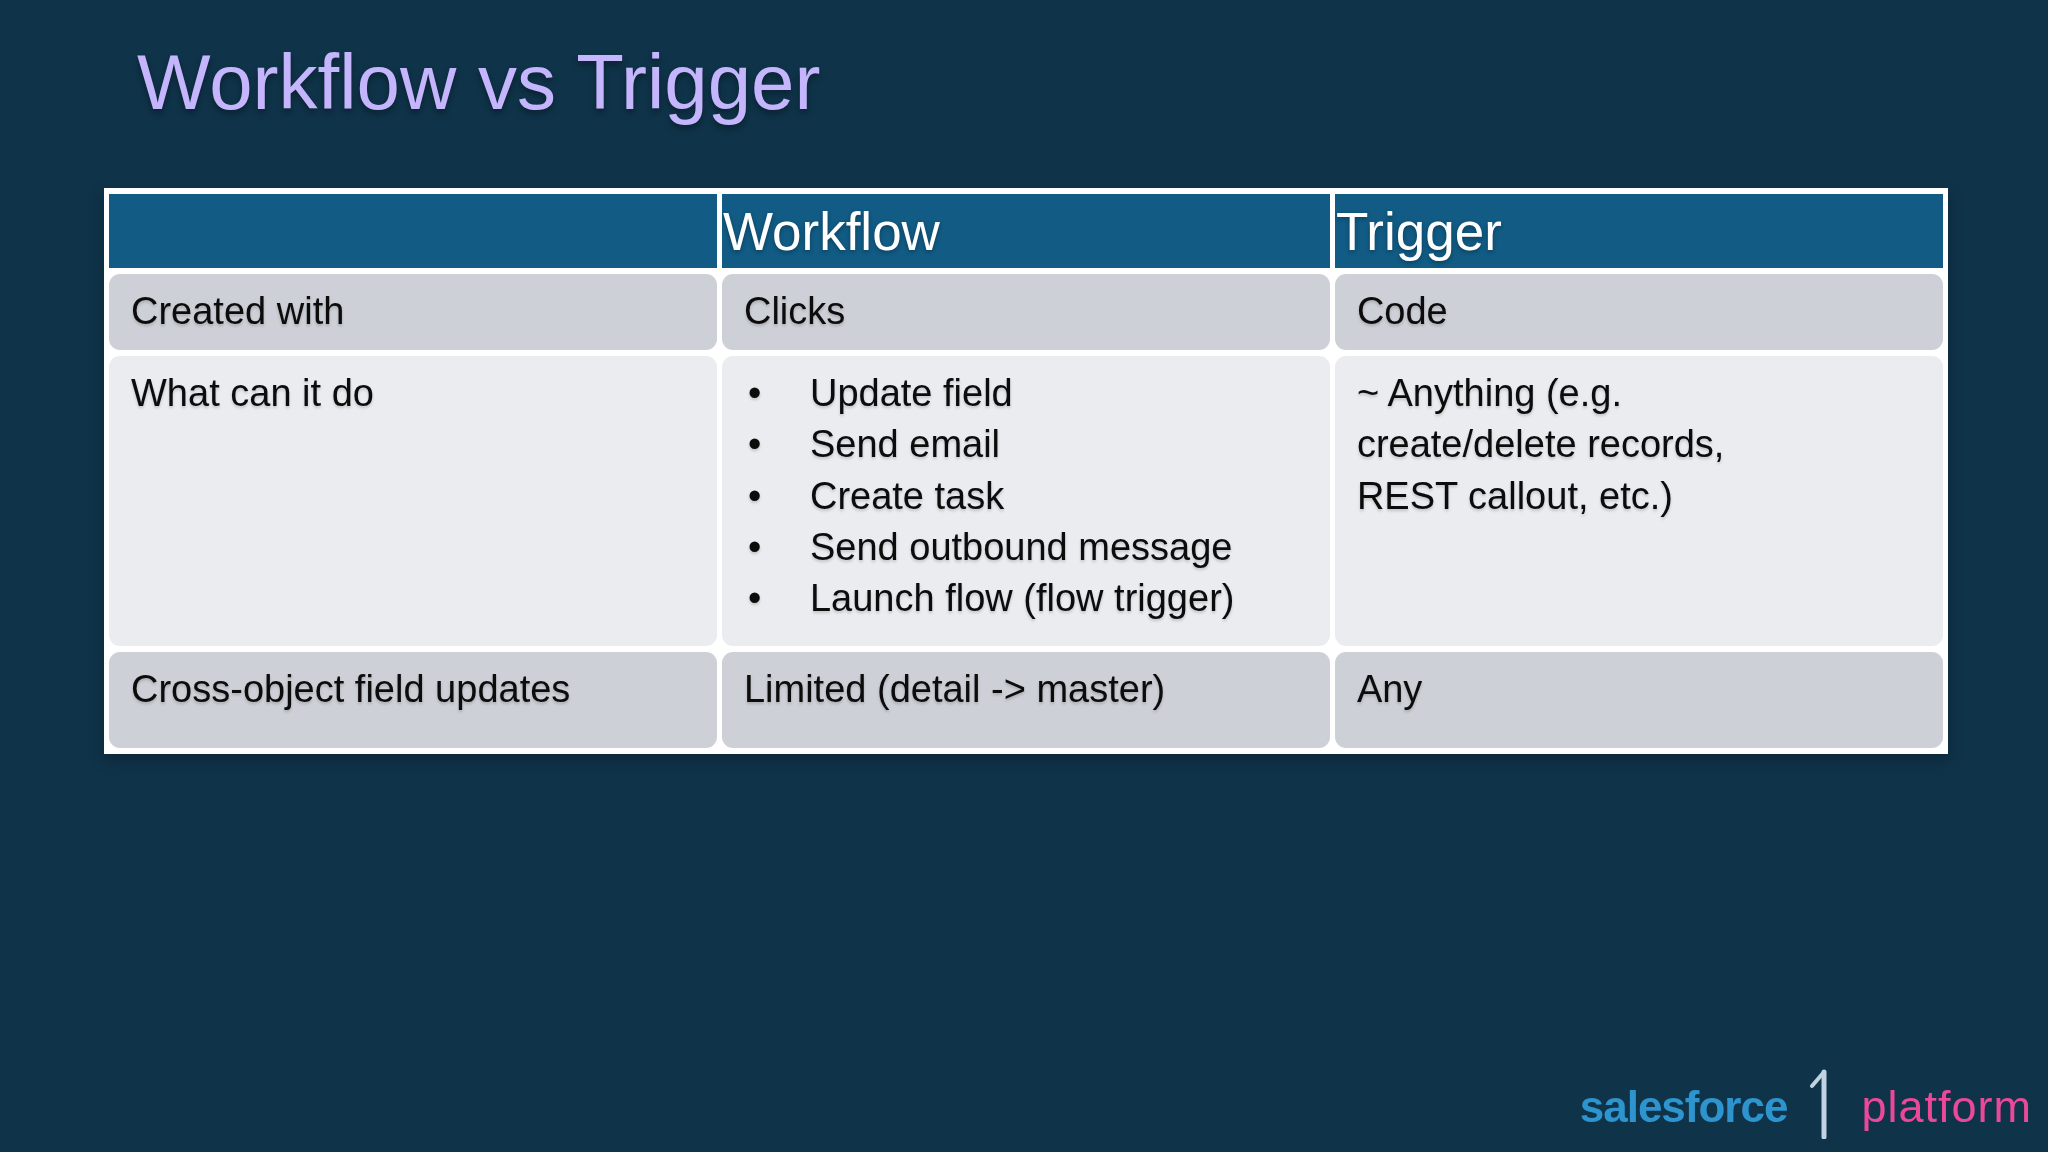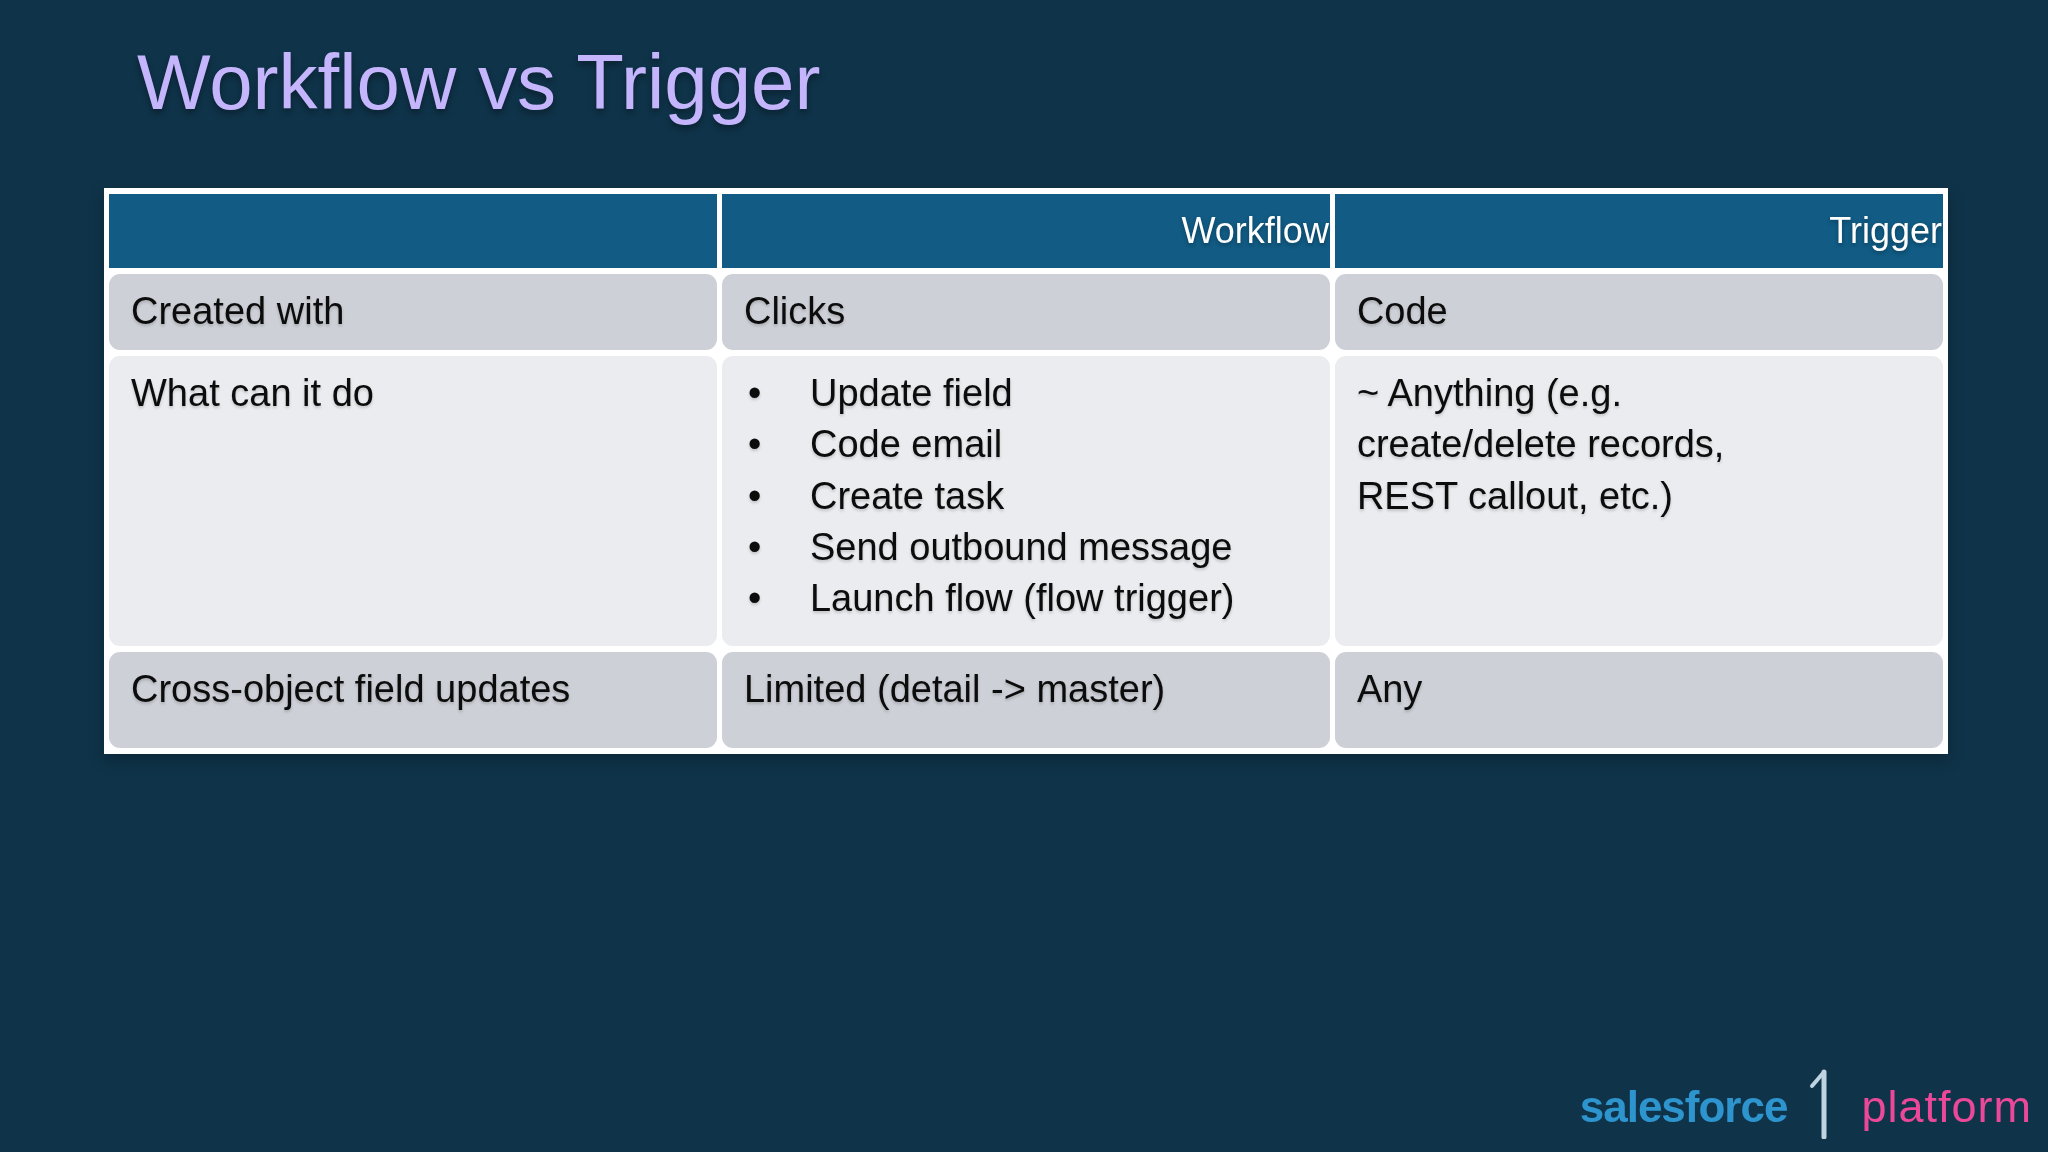--- a/index.html
+++ b/index.html
@@ -44,23 +44,23 @@
     border-spacing: 5px 6px;
     background: #FFFFFF;
     box-shadow: 0 6px 14px rgba(0,0,0,0.25);
   }
 
   .compare-table th {
     box-sizing: border-box;
     height: 74px;
     background: #115B84;
     color: #FFFFFF;
-    font-size: 36px;
+    font-size: 53px;
     font-weight: 400;
-    text-align: right;
+    text-align: left;
     vertical-align: middle;
     text-shadow: 0 2px 4px rgba(0,0,0,0.3);
   }
 
   .compare-table td {
     box-sizing: border-box;
     padding: 12px 22px;
     vertical-align: top;
     font-size: 38px;
     line-height: 1.35;
@@ -147,21 +147,21 @@
       <tr class="row-light row-tall">
         <td>What can it do</td>
         <td>
           <ul class="bullet-list">
             <li>
               <span class="bullet-glyph">•</span>
               <span>Update field</span>
             </li>
             <li>
               <span class="bullet-glyph">•</span>
-              <span>Code email</span>
+              <span>Send email</span>
             </li>
             <li>
               <span class="bullet-glyph">•</span>
               <span>Create task</span>
             </li>
             <li>
               <span class="bullet-glyph">•</span>
               <span>Send outbound message</span>
             </li>
             <li>

